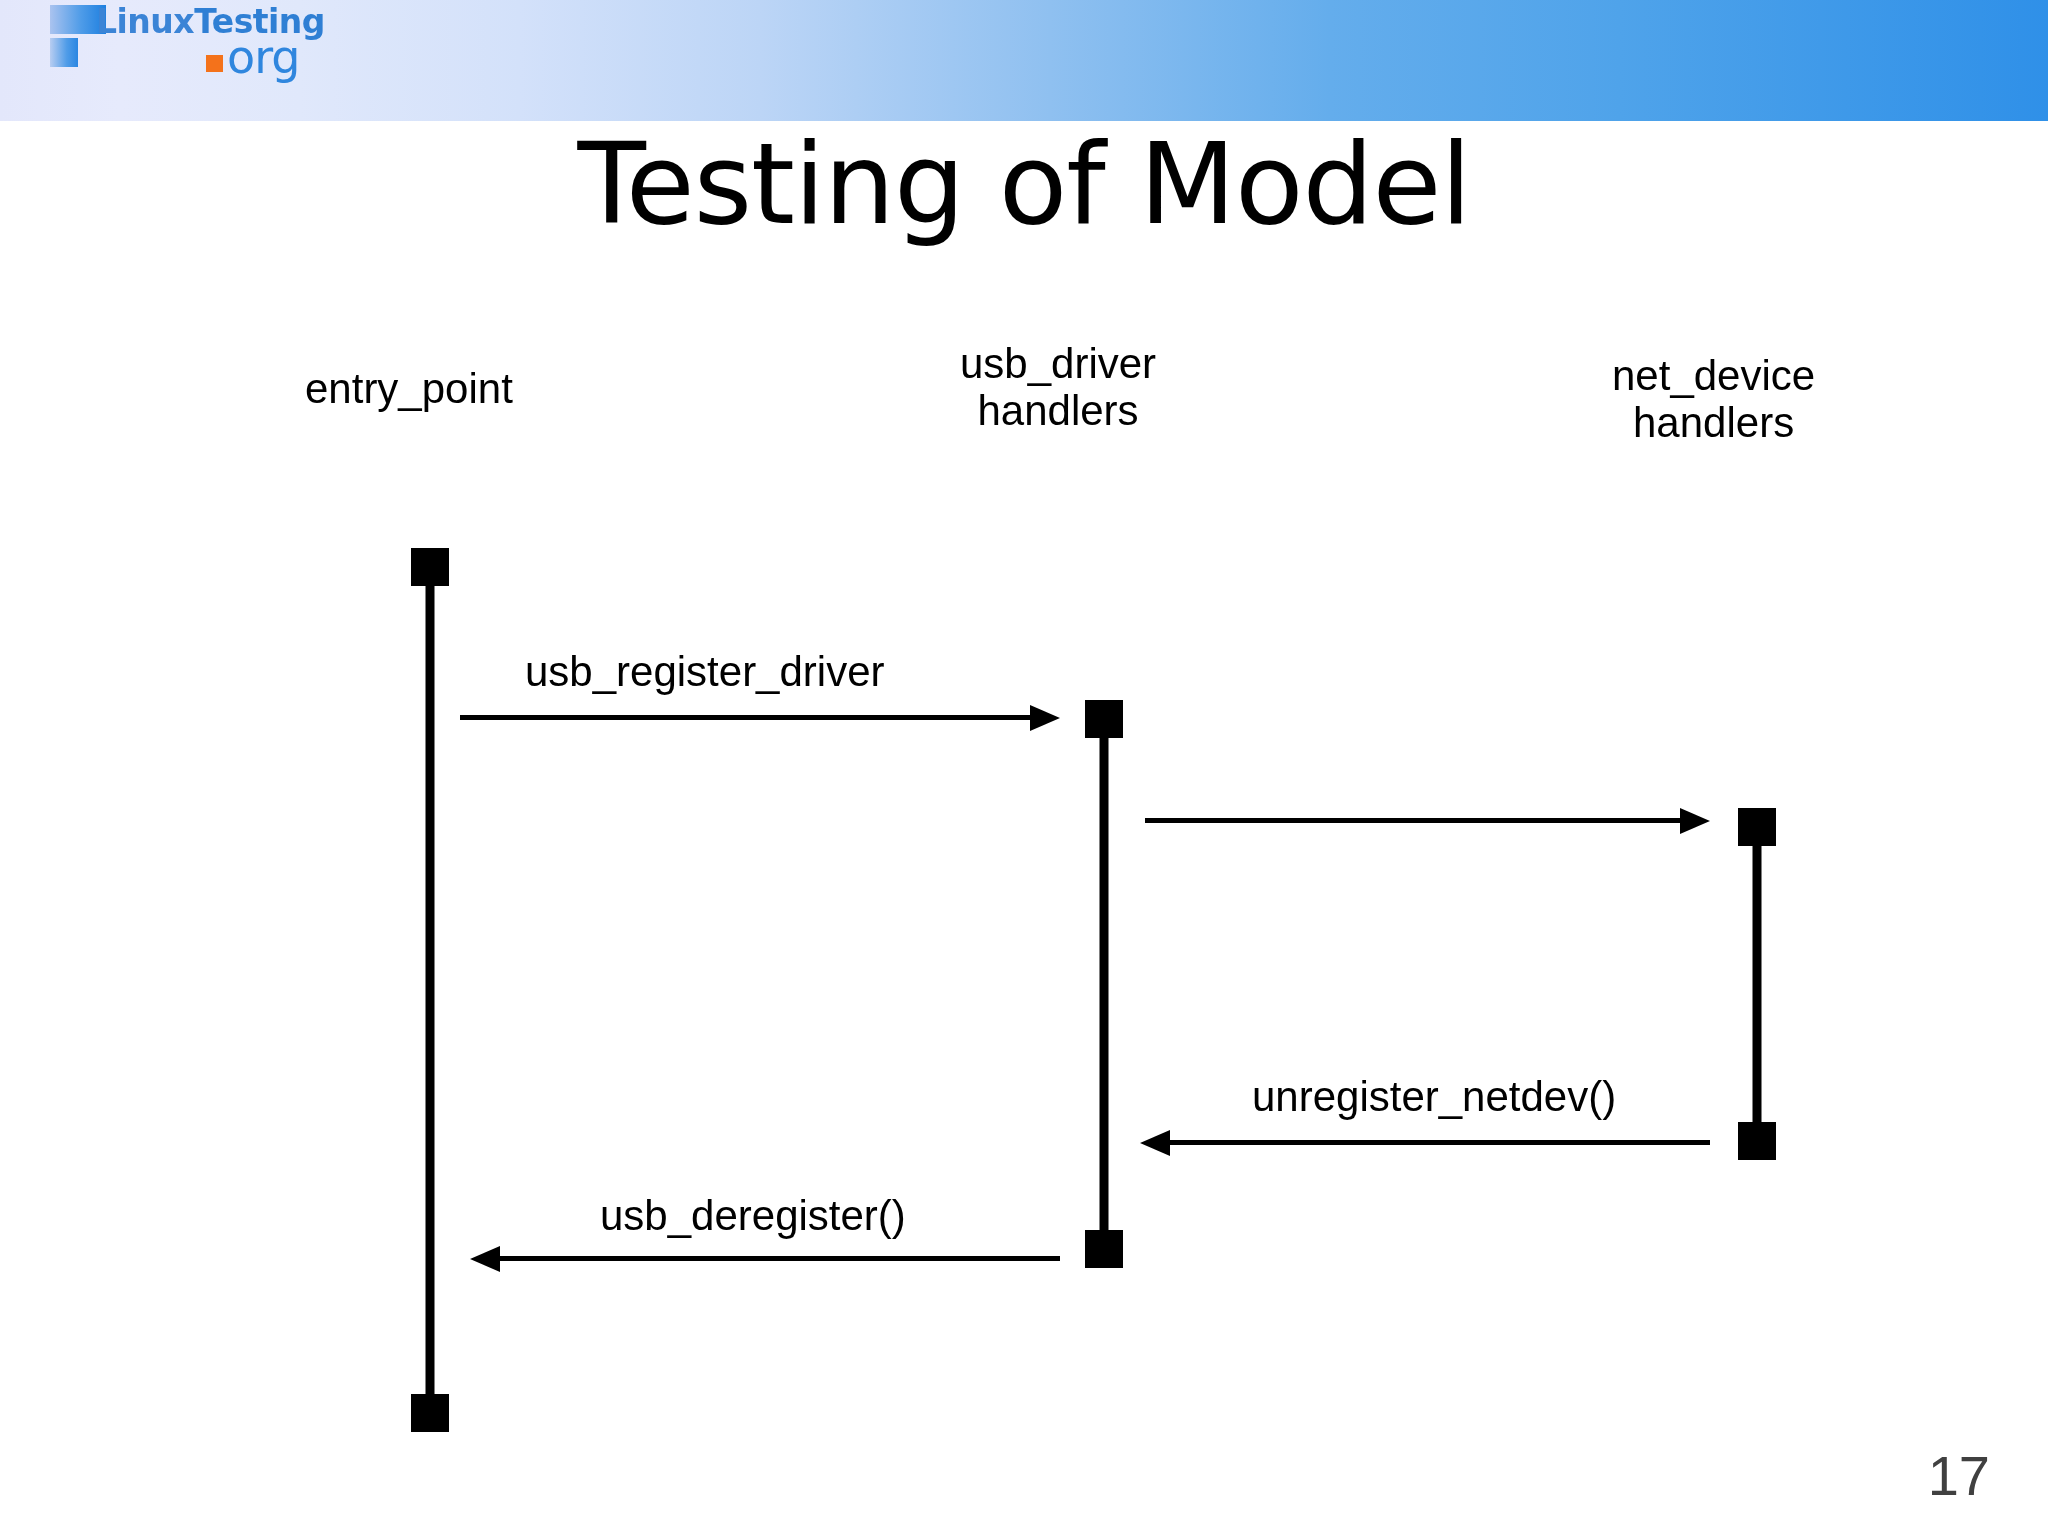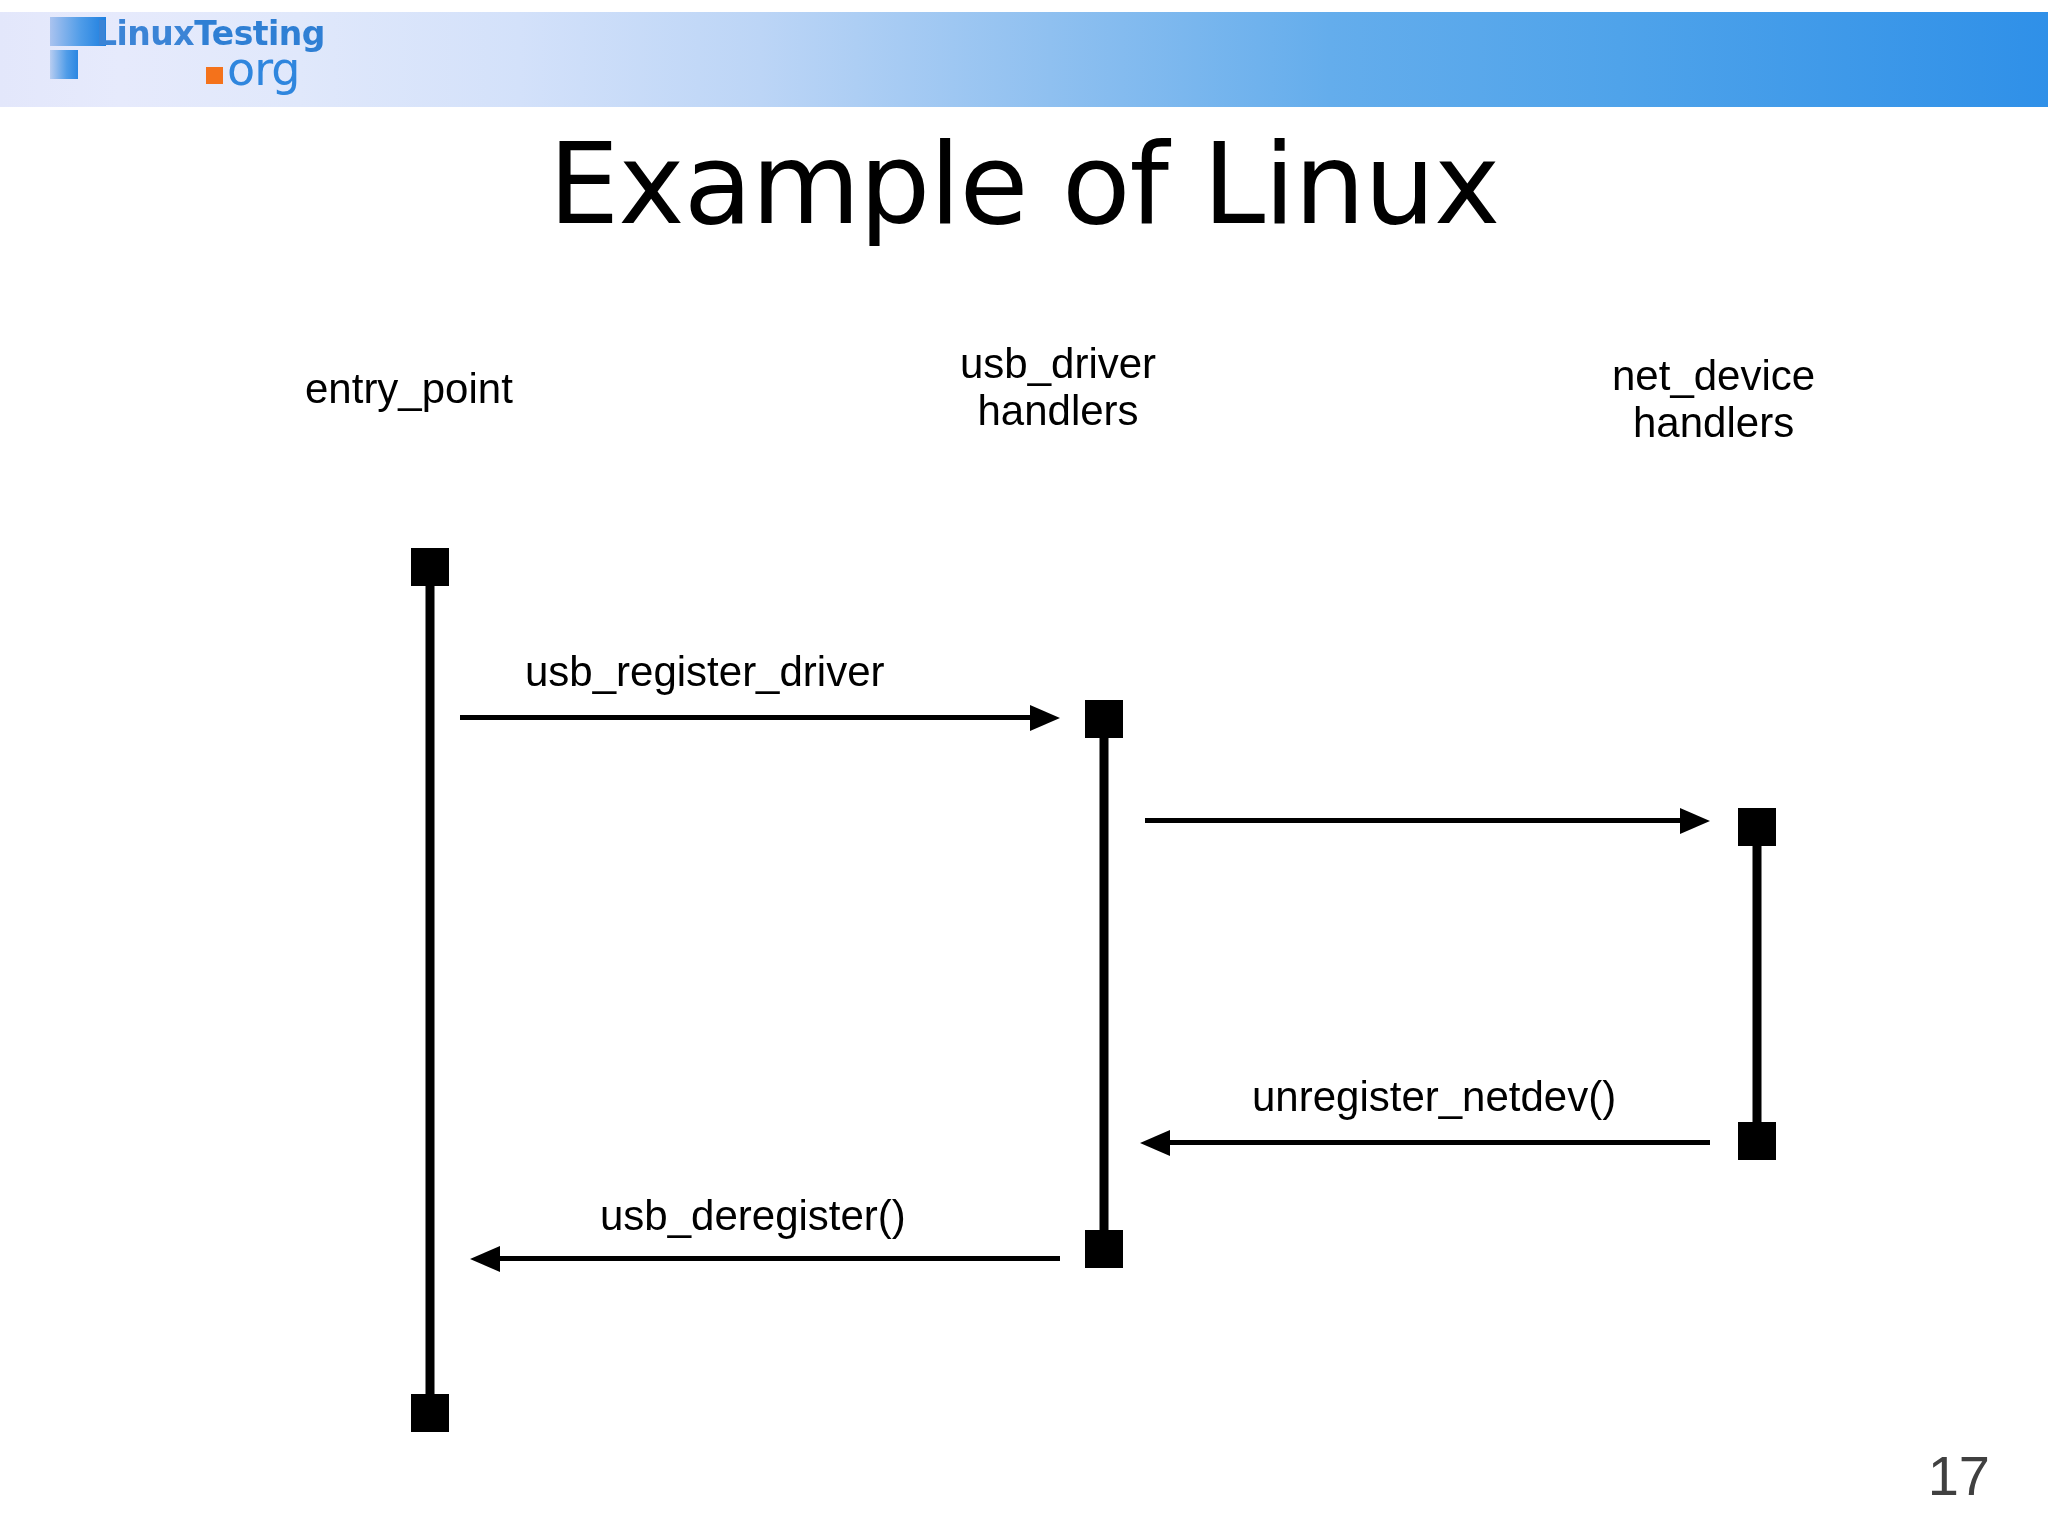--- a/index.html
+++ b/index.html
@@ -13,23 +13,23 @@
     position: relative;
     overflow: hidden;
     font-family: "Liberation Sans", sans-serif;
     color: #000000;
   }
 
   
   #header-bar {
     position: absolute;
     left: 0;
-    top: 12px;
+    top: 0;
     width: 2048px;
-    height: 95px;
+    height: 121px;
     background: linear-gradient(to right,
         #e3e7fb 0px,
         #e6eafc 120px,
         #e0e8fb 300px,
         #d3e1fa 520px,
         #bcd5f6 760px,
         #8fc0f0 1050px,
         #64adec 1330px,
         #4fa3ea 1620px,
         #2f90e8 2048px);
@@ -202,21 +202,21 @@
   <div id="logo-mark">
     <span class="bar-top"></span>
     <span class="bar-bottom"></span>
   </div>
   <div id="logo-wordmark">
     <div class="line1"><span class="linux">Linux</span><span class="testing">Testing</span></div>
     <div class="line2"><span class="dot"></span><span>org</span></div>
   </div>
 </div>
 
-<div id="slide-title">Example of Linux</div>
+<div id="slide-title">Testing of Model</div>
 
 <div id="diagram">
     <div class="col-label" style="left: 305px; top: 365px;">entry_point</div>
     <div class="lifeline" style="left: 405px; top: 548px; width: 50px; height: 884px;">
       <span class="stem" style="top: 10px; height: 864px;"></span>
       <span class="node top"></span>
       <span class="node bottom"></span>
     </div>
     <div class="col-label" style="left: 960px; top: 340px;">usb_driver
 handlers</div>

